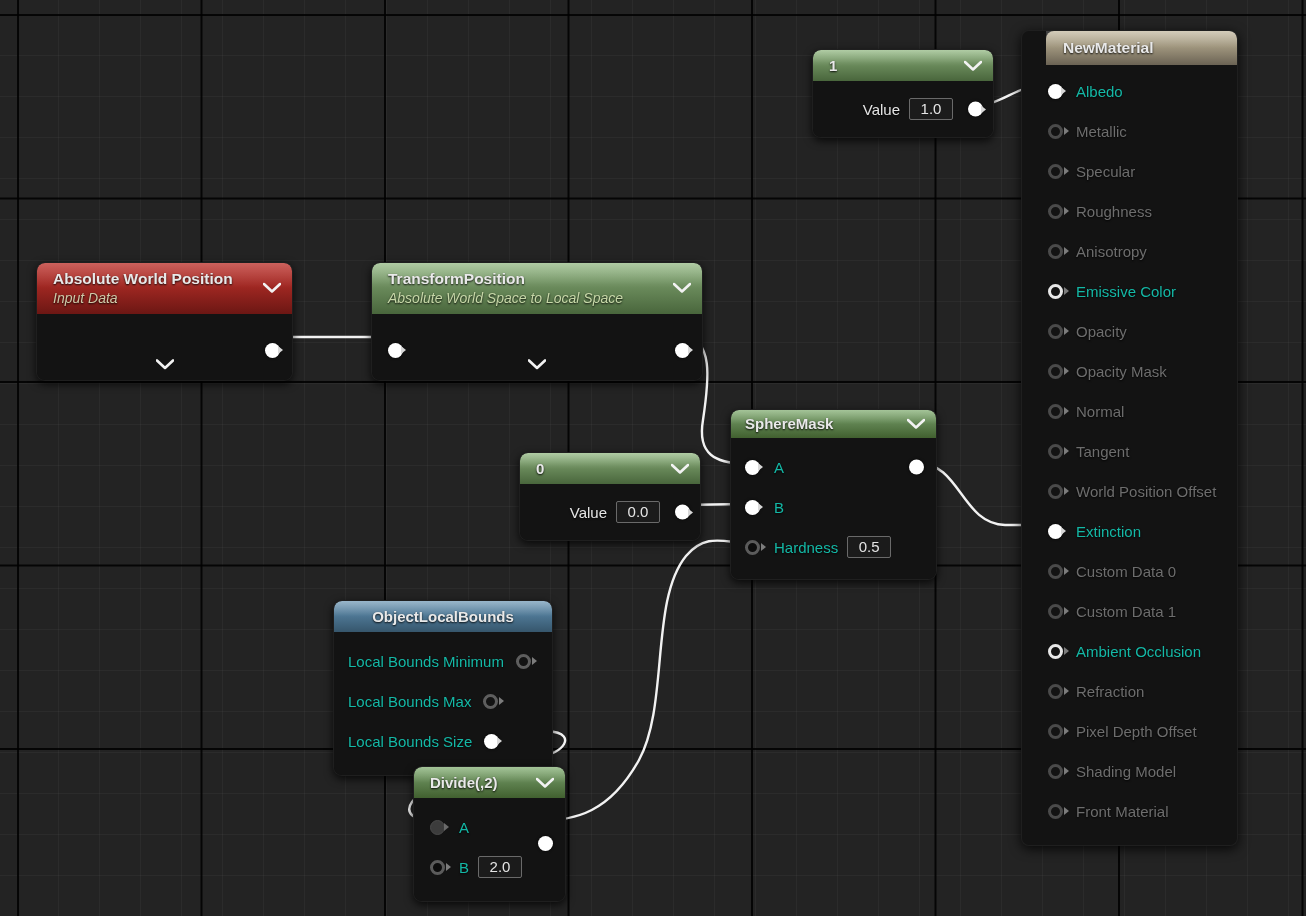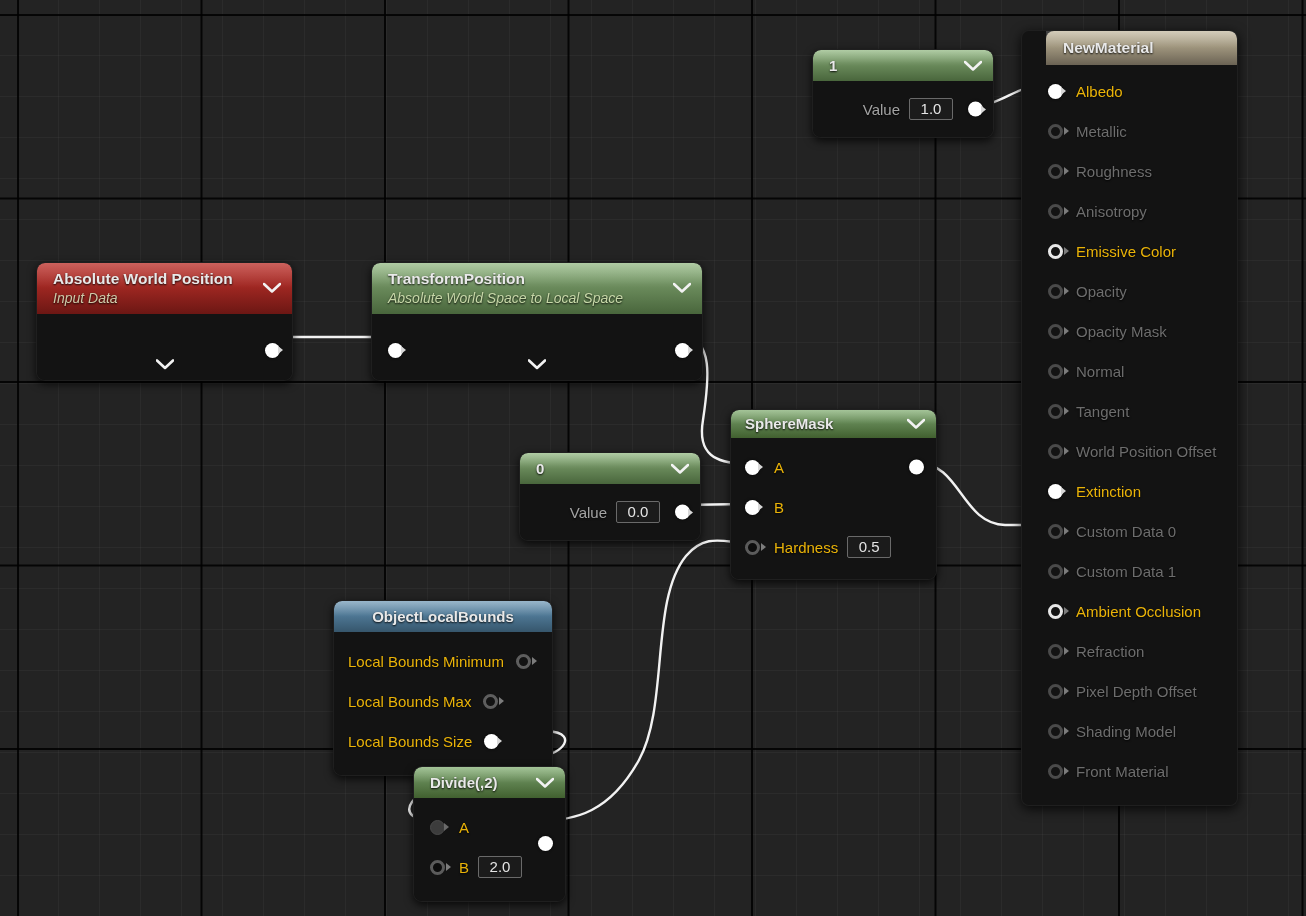--- a/index.html
+++ b/index.html
@@ -173,21 +173,21 @@
     border-top: 4px solid transparent;
     border-bottom: 4px solid transparent;
   }
   .pin.dim::after { border-left-color: #6a6a6a; }
   .pin.hollow::after { border-left-color: #7c7c7c; }
   .pin.hollow-dark::after { border-left-color: #7c7c7c; }
   .pin.noarrow::after { display: none; }
 
   .pin-label {
     font-size: 15px;
-    color: #eab308;
+    color: #14b8a6;
     margin-left: 14px;
     white-space: nowrap;
     text-shadow: 0 1px 2px rgba(0,0,0,0.85);
   }
   .pin-label.dim { color: #6d6d6d; }
   .pin-label.rightlab {
     margin-left: 0;
     margin-right: 12px;
   }
 
@@ -197,21 +197,21 @@
     color: #e4e4e4;
     font-size: 15px;
     padding: 1px 7px 2px 7px;
     border-radius: 2px;
     margin-left: 9px;
     min-width: 28px;
     text-align: center;
   }
   .val-label {
     font-size: 15px;
-    color: #a3a3a3;
+    color: #e5e5e5;
     text-shadow: 0 1px 2px rgba(0,0,0,0.85);
   }
 
   
   #mat-node {
     position: absolute;
     left: 1021px;
     top: 30px;
     width: 215px;
     background: #131313;
@@ -266,20 +266,24 @@
       <div class="mat-row">
         <span class="pin filled"></span>
         <span class="pin-label">Albedo</span>
       </div>
       <div class="mat-row">
         <span class="pin hollow" style="border-color:#4a4a4a;"></span>
         <span class="pin-label dim">Metallic</span>
       </div>
       <div class="mat-row">
         <span class="pin hollow" style="border-color:#4a4a4a;"></span>
+        <span class="pin-label dim">Specular</span>
+      </div>
+      <div class="mat-row">
+        <span class="pin hollow" style="border-color:#4a4a4a;"></span>
         <span class="pin-label dim">Roughness</span>
       </div>
       <div class="mat-row">
         <span class="pin hollow" style="border-color:#4a4a4a;"></span>
         <span class="pin-label dim">Anisotropy</span>
       </div>
       <div class="mat-row">
         <span class="pin hollow" style="border-color:#e8e8e8;"></span>
         <span class="pin-label">Emissive Color</span>
       </div>

